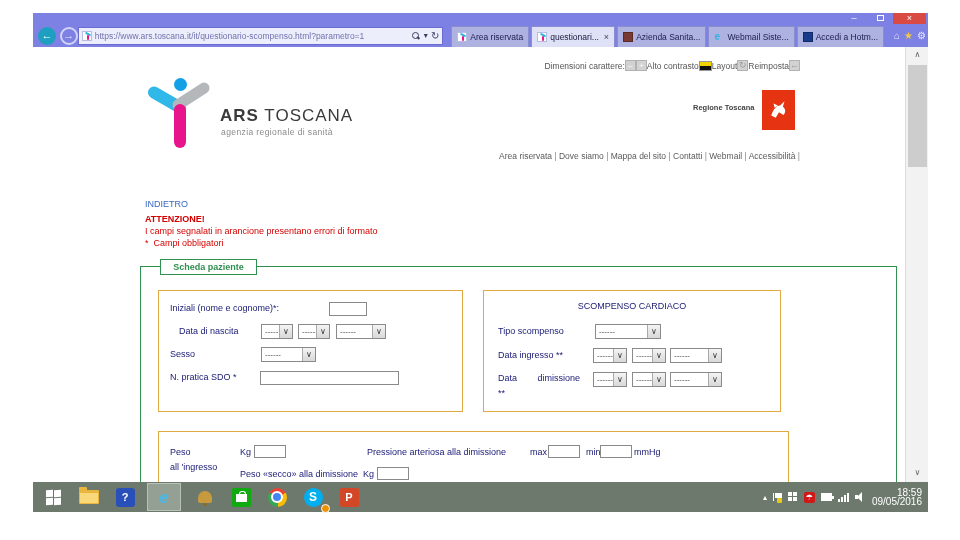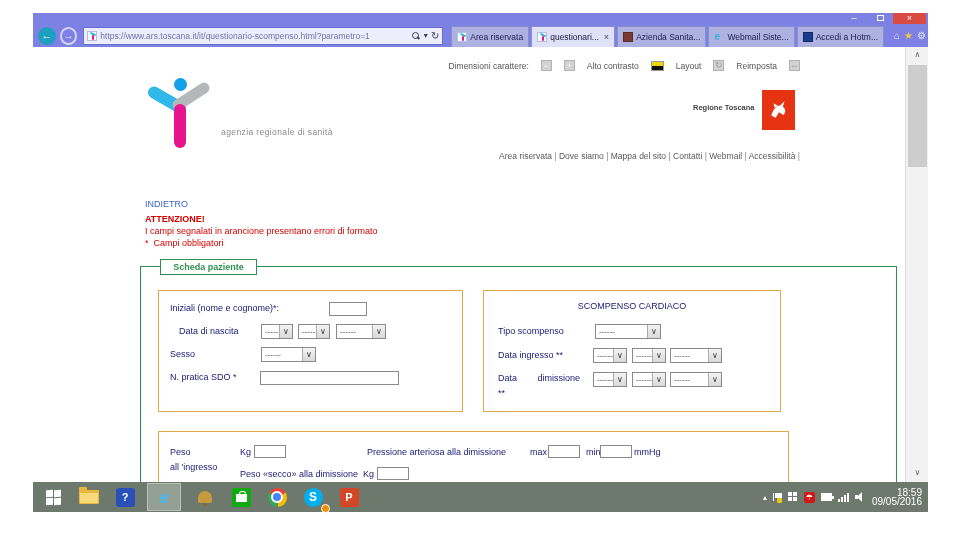--- a/index.html
+++ b/index.html
@@ -10,21 +10,21 @@
   
   .chrome { position:absolute; left:0; top:0; width:895px; height:34px; background:#7e81e4; }
   .win-controls { position:absolute; right:2px; top:0; height:11px; display:flex; align-items:center; }
   .wc { width:26px; height:11px; color:#fff; font-size:9px; line-height:10px; text-align:center; cursor:default; }
   .wc-max i { display:inline-block; width:7px; height:6px; border:1px solid #fff; }
   .wc-close { background:#d94a43; width:33px; }
   .navrow { position:absolute; left:0; top:11px; width:895px; height:23px; display:flex; align-items:center; }
   .navbtn { width:18px; height:18px; border-radius:50%; margin-left:4px; text-align:center; line-height:17px; font-size:11px; color:#fff; }
   .nav-back { background:#1f9fc0; margin-left:5px; }
   .nav-fwd { border:2px solid rgba(255,255,255,.65); color:rgba(255,255,255,.8); line-height:13px; }
-  .urlbar { margin-left:6px; width:368px; height:18px; background:#eceefc; border:1px solid #6a6dcf; display:flex; align-items:center; font-size:8.5px; color:#7272ae; }
+  .urlbar { margin-left:0; width:368px; height:18px; background:#eceefc; border:1px solid #6a6dcf; display:flex; align-items:center; font-size:8.5px; color:#7272ae; }
   .urlbar .favicon { margin:0 3px; }
   .url-text { flex:1; overflow:hidden; white-space:nowrap; }
   .url-icons { display:flex; align-items:center; color:#3c3c60; }
   .mag { position:relative; width:8px; height:8px; margin-right:2px; }
   .mag::before { content:""; position:absolute; left:0; top:0; width:5px; height:5px; border:1.4px solid #3c3c60; border-radius:50%; }
   .mag::after { content:""; position:absolute; left:5.4px; top:5.4px; width:3px; height:1.5px; background:#3c3c60; transform:rotate(45deg); }
   .uic { font-size:8px; margin:0 2px; }
   .uref { font-size:10px; margin:0 3px 0 1px; }
   .favicon-ars { position:relative; width:10px; height:10px; background:#fff; border:1px solid #b8bae6; display:inline-block; flex:none; }
   .favicon-ars::before { content:""; position:absolute; left:2px; top:1px; width:6px; height:2px; background:#2ab4e4; border-radius:2px; transform:rotate(28deg); }
@@ -37,21 +37,21 @@
   .fi-dark { background:#7a3a34; border:1px solid #5c2a26; }
   .fi-ie { color:#35b2e5; font-weight:bold; font-size:10px; line-height:10px; }
   .fi-blue { background:#1a3a8c; border:1px solid #122a66; }
   .chrome-icons { display:flex; align-items:center; margin-left:6px; }
   .ci { font-size:10px; margin:0 2px; color:#e6e8ff; }
   .ci-star { color:#f5c842; }
 
   
   .content { position:absolute; left:0; top:34px; width:895px; height:435px; background:#fff; overflow:hidden; }
   .abs { position:absolute; }
-  .toolrow { position:absolute; top:13px; right:128px; display:flex; align-items:center; font-size:8.5px; color:#555; gap:12px;margin-left:14px; }
+  .toolrow { position:absolute; top:13px; right:128px; display:flex; align-items:center; font-size:8.5px; color:#555; gap:0;margin-left:14px; }
   .tbtn { width:11px; height:11px; background:#d2d2d2; border:1px solid #b2b2b2; color:#fff; font-size:8px; line-height:9px; text-align:center; }
   .contrast-ic { width:13px; height:10px; background:linear-gradient(#f2d400 0 50%, #111 50% 100%); border:1px solid #999; }
   .tb-g { color:#9a9a9a; font-size:9px; line-height:9px; }
 
   .logo { position:absolute; left:115px; top:31px; width:230px; height:72px; }
   .lg-mark { position:absolute; left:0; top:0; width:62px; height:72px; }
   .lg-head { position:absolute; left:26px; top:0; width:13px; height:13px; border-radius:50%; background:#14a0e6; }
   .lg-cyan { position:absolute; left:-2px; top:16px; width:42px; height:12px; border-radius:7px; background:#30b8e8; transform:rotate(30deg); }
   .lg-gray { position:absolute; left:22px; top:13px; width:42px; height:11px; border-radius:7px; background:#b4b8bb; transform:rotate(-33deg); }
   .lg-mag { position:absolute; left:26px; top:26px; width:12px; height:44px; border-radius:7px; background:#e8148c; }
@@ -195,20 +195,21 @@
       <span class="tbtn tb-g">←</span>
     </div>
 
     <div class="logo">
       <div class="lg-mark">
         <div class="lg-cyan"></div>
         <div class="lg-gray"></div>
         <div class="lg-mag"></div>
         <div class="lg-head"></div>
       </div>
+      <div class="lg-name"><b>ARS</b> <span>TOSCANA</span></div>
       <div class="lg-sub">agenzia regionale di sanità</div>
     </div>
 
     <div class="region-label">Regione Toscana</div>
     <div class="region-box">
       <svg width="22" height="24" viewBox="0 0 20 20">
             <path d="M3 15 C5 9 8 6 11 6 L15 2 L13.5 7 C16 9 16.5 12 14 14.5 L10 12 L7 17 Z M5 4 L9 6 L6 8 Z" fill="#ffffff"></path>
           </svg>
     </div>
 

